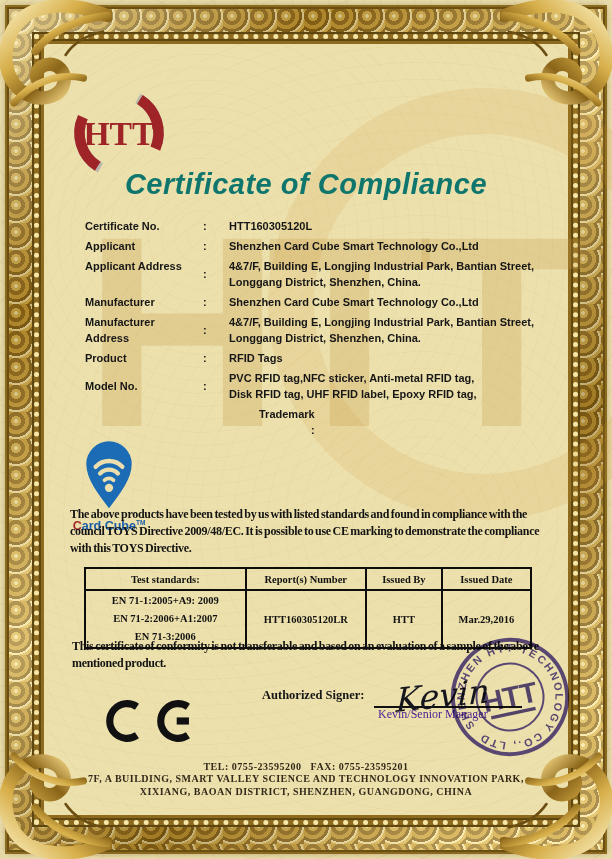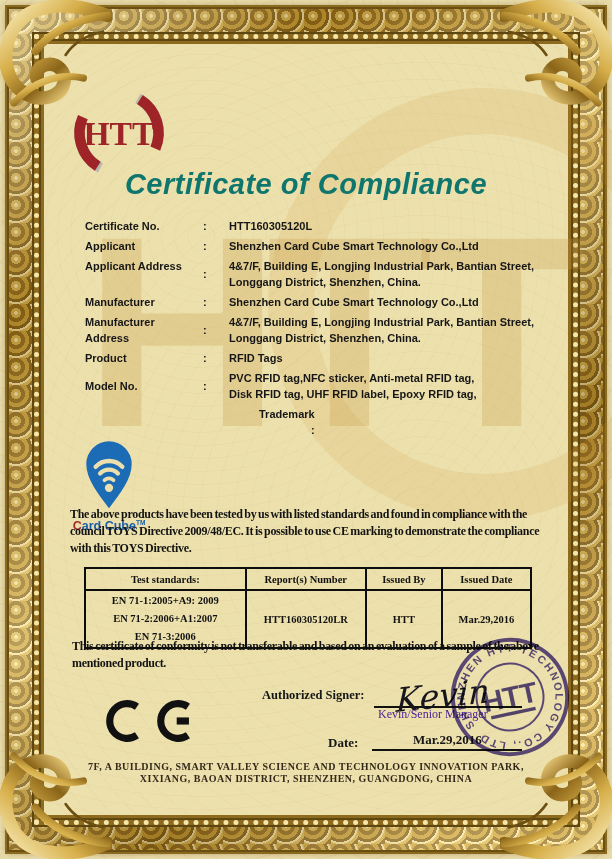--- a/index.html
+++ b/index.html
@@ -299,26 +299,23 @@
       <line x1="170" y1="40" x2="194" y2="40"></line>
     </g>
   </svg>
 
   <div class="signer-label">Authorized Signer:</div>
   <div class="sig-line">
     <div class="signature">Kevin</div>
   </div>
   <div class="signer-name">Kevin/Senior Manager</div>
 
-  <div class="date-row">
-    <div>Date:</div>
-    <div class="date-line">Mar.29,2016</div>
-  </div>
 
   <div class="footer">
+    <div>TEL: 0755-23595200&nbsp;&nbsp;&nbsp;FAX: 0755-23595201</div>
     <div>7F, A BUILDING, SMART VALLEY SCIENCE AND TECHNOLOGY INNOVATION PARK,</div>
     <div>XIXIANG, BAOAN DISTRICT, SHENZHEN, GUANGDONG, CHINA</div>
   </div>
 </div>
 
 <svg class="stamp" viewBox="0 0 130 130" width="128" height="128">
   <g opacity="0.88">
     <circle cx="65" cy="65" r="58" fill="none" stroke="#4a3a9e" stroke-width="4"></circle>
     <circle cx="65" cy="65" r="34" fill="none" stroke="#4a3a9e" stroke-width="2"></circle>
     <defs>

